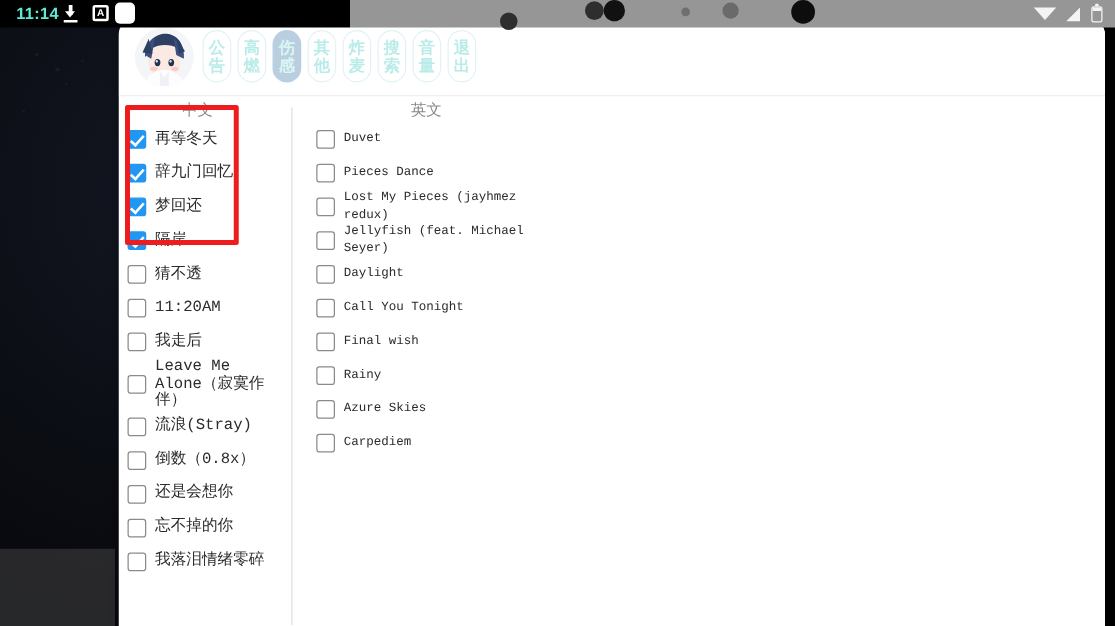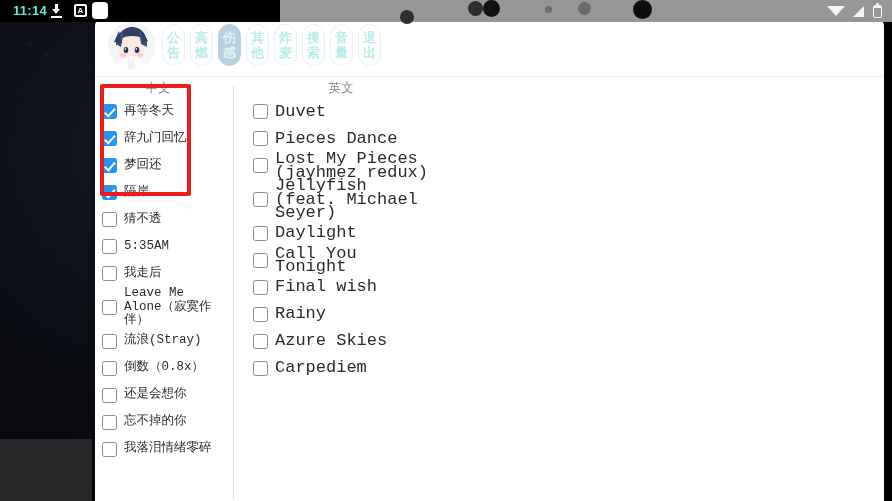--- a/index.html
+++ b/index.html
@@ -224,21 +224,21 @@
     border-width: 0 2px 2px 0;
     transform: rotate(42deg);
   }
   .item .label {
     font-size: 12.5px;
     color: #2b2b2b;
     line-height: 13.5px;
     word-break: break-word;
     font-family: Liberation Mono, monospace;
   }
-  .item .label.en { font-size: 17px; }
+  .item .label.en { font-size: 10px; }
 
   
   .annot {
     position: absolute;
     left: 100px; top: 84px;
     width: 91px; height: 112px;
     border: 4px solid #ee1c1c;
     border-radius: 2px;
     z-index: 30;
     pointer-events: none;
@@ -339,21 +339,21 @@
             <div class="item checked">
               <span class="box"></span>
               <span class="label">隔岸</span>
             </div>
             <div class="item">
               <span class="box"></span>
               <span class="label">猜不透</span>
             </div>
             <div class="item">
               <span class="box"></span>
-              <span class="label">5:35AM</span>
+              <span class="label">11:20AM</span>
             </div>
             <div class="item">
               <span class="box"></span>
               <span class="label">我走后</span>
             </div>
             <div class="item">
               <span class="box"></span>
               <span class="label">Leave Me Alone（寂寞作伴）</span>
             </div>
             <div class="item">

